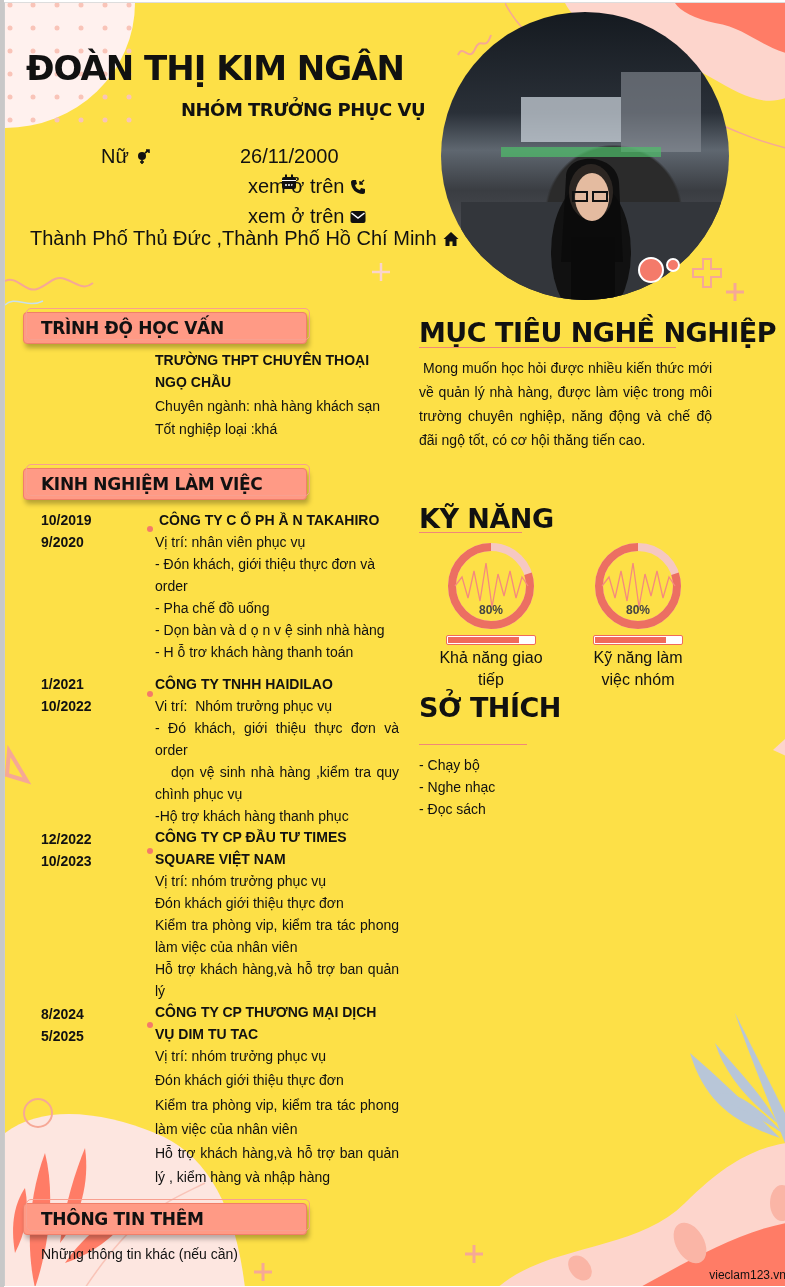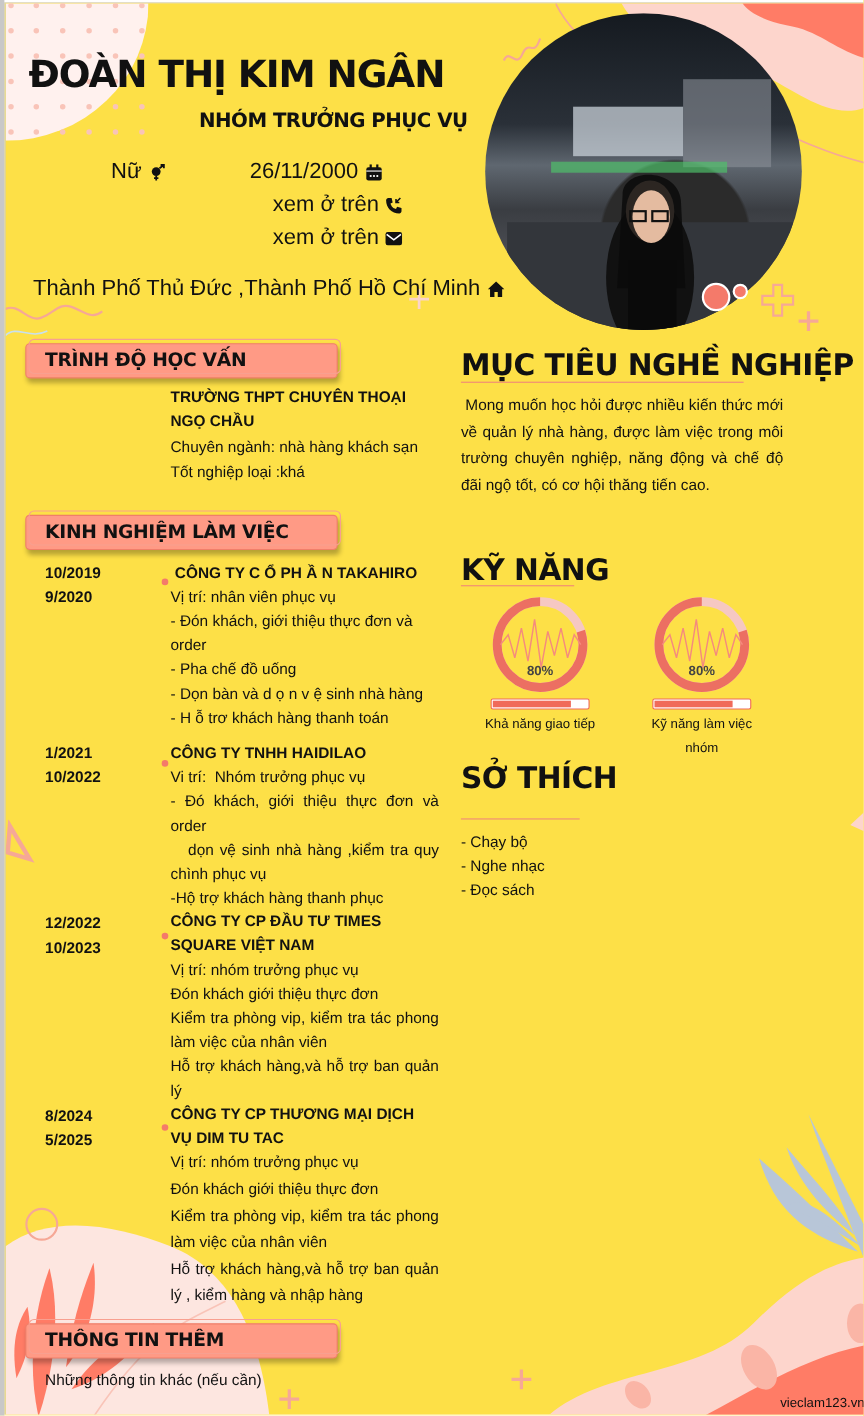--- a/index.html
+++ b/index.html
@@ -27,21 +27,21 @@
   .bold { font-weight:bold; }
   .date { position:absolute; left:36px; font-weight:bold; font-size:14px; line-height:22px; }
   .dot { position:absolute; width:6px; height:6px; border-radius:50%; background:#f47a6a; left:142px; }
   .job { position:absolute; left:150px; width:244px; font-size:14px; line-height:22px; text-align:justify; }
   .rhead { position:absolute; left:414px; font-family:"DejaVu Sans", sans-serif; font-size:27px; font-weight:bold; letter-spacing:-0.5px; }
   .rline { position:absolute; left:414px; height:1px; background:#f08878; }
   .skill { position:absolute; width:120px; text-align:center; }
   .ring { width:90px; height:90px; margin:0 auto; position:relative; }
   .bar { width:88px; height:8px; margin:4px auto 0; border:1px solid #f06a5a; border-radius:2px; position:relative; background:#fff; }
   .bar i { position:absolute; left:1px; top:1px; bottom:1px; background:#f06a5a; }
-  .skill-label { font-size:12px; line-height:22px; margin-top:2px; }
+  .skill-label { font-size:16px; line-height:22px; margin-top:2px; }
   .pct { position:absolute; left:0; right:0; top:62px; font-size:12px; font-weight:bold; color:#444; text-align:center; }
   .hobby { position:absolute; left:414px; font-size:14px; line-height:22px; }
   .footer { position:absolute; right:0; bottom:4px; font-size:12px; color:#111; }
 </style>
 </head>
 <body>
 
 <div class="leftbar"></div>
 <div class="page">
 
@@ -174,21 +174,21 @@
   <div class="info" style="left:96px;top:142px;">
     <span>Nữ</span>
     <span class="ic">
       <svg width="16" height="16" viewBox="0 0 16 16">
           <circle cx="7" cy="7" r="4" fill="#111"></circle>
           <path d="M7,11 v4 M5,13 h4 M10,4 l4,-3 M11,1 h3 v3" stroke="#111" stroke-width="1.6" fill="none"></path>
         </svg>
     </span>
   </div>
 
-  <div class="info" style="left:222px;top:142px;">
+  <div class="info" style="left:235px;top:142px;flex-direction:column;">
     <span>26/11/2000</span>
     <span class="ic">
       <svg width="16" height="16" viewBox="0 0 16 16">
           <rect x="1" y="3" width="14" height="12" rx="2" fill="#111"></rect>
           <rect x="4" y="0.5" width="2" height="4" fill="#111"></rect>
           <rect x="10" y="0.5" width="2" height="4" fill="#111"></rect>
           <rect x="1" y="6" width="14" height="1" fill="#fff"></rect>
           <circle cx="5" cy="11" r="1" fill="#fff"></circle>
           <circle cx="8" cy="11" r="1" fill="#fff"></circle>
           <circle cx="11" cy="11" r="1" fill="#fff"></circle>
@@ -209,21 +209,21 @@
   <div class="info" style="left:243px;top:202px;">
     <span>xem ở trên</span>
     <span class="ic">
       <svg width="16" height="16" viewBox="0 0 16 16">
           <rect x="0.5" y="2" width="15" height="12" rx="2" fill="#111"></rect>
           <path d="M1.5,4 L8,9 L14.5,4" stroke="#fff" stroke-width="1.5" fill="none"></path>
         </svg>
     </span>
   </div>
 
-  <div class="info" style="left:25px;top:248px;">
+  <div class="info" style="left:25px;top:224px;">
     <span>Thành Phố Thủ Đức ,Thành Phố Hồ Chí Minh</span>
     <span class="ic">
       <svg width="16" height="16" viewBox="0 0 16 16">
           <path d="M8,1 L15.5,8 L13.5,8 L13.5,15 L9.5,15 L9.5,10.5 L6.5,10.5 L6.5,15 L2.5,15 L2.5,8 L0.5,8 Z" fill="#111"></path>
         </svg>
     </span>
   </div>
 
   <div class="sec-head" style="top:309px;">
     <span>TRÌNH ĐỘ HỌC VẤN</span>

